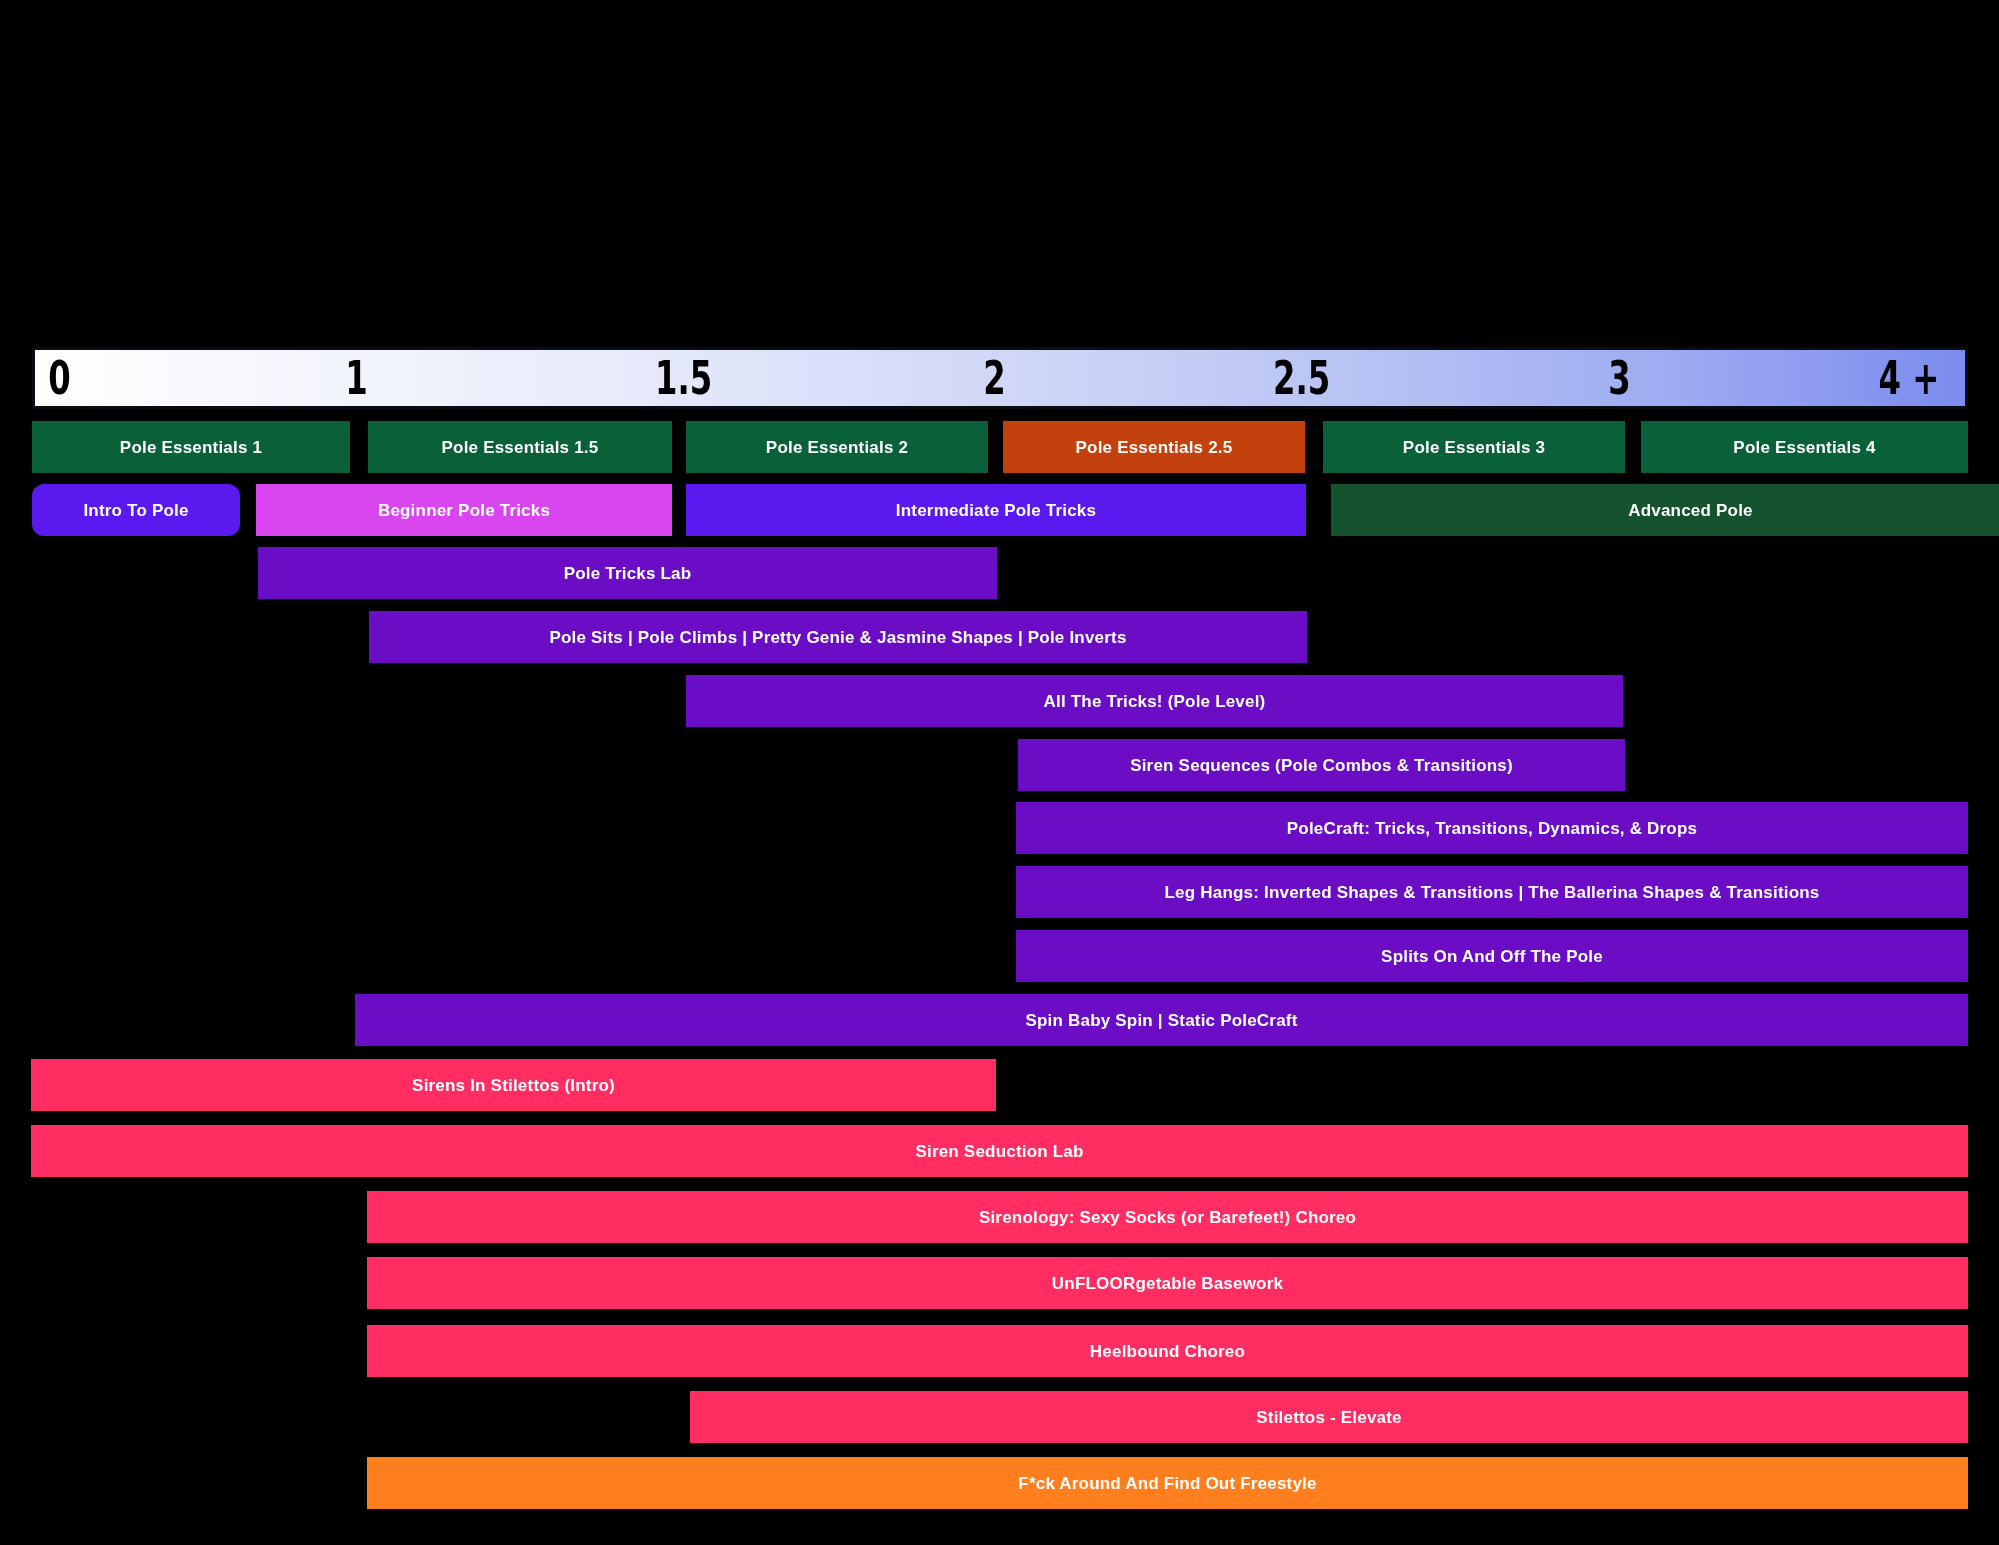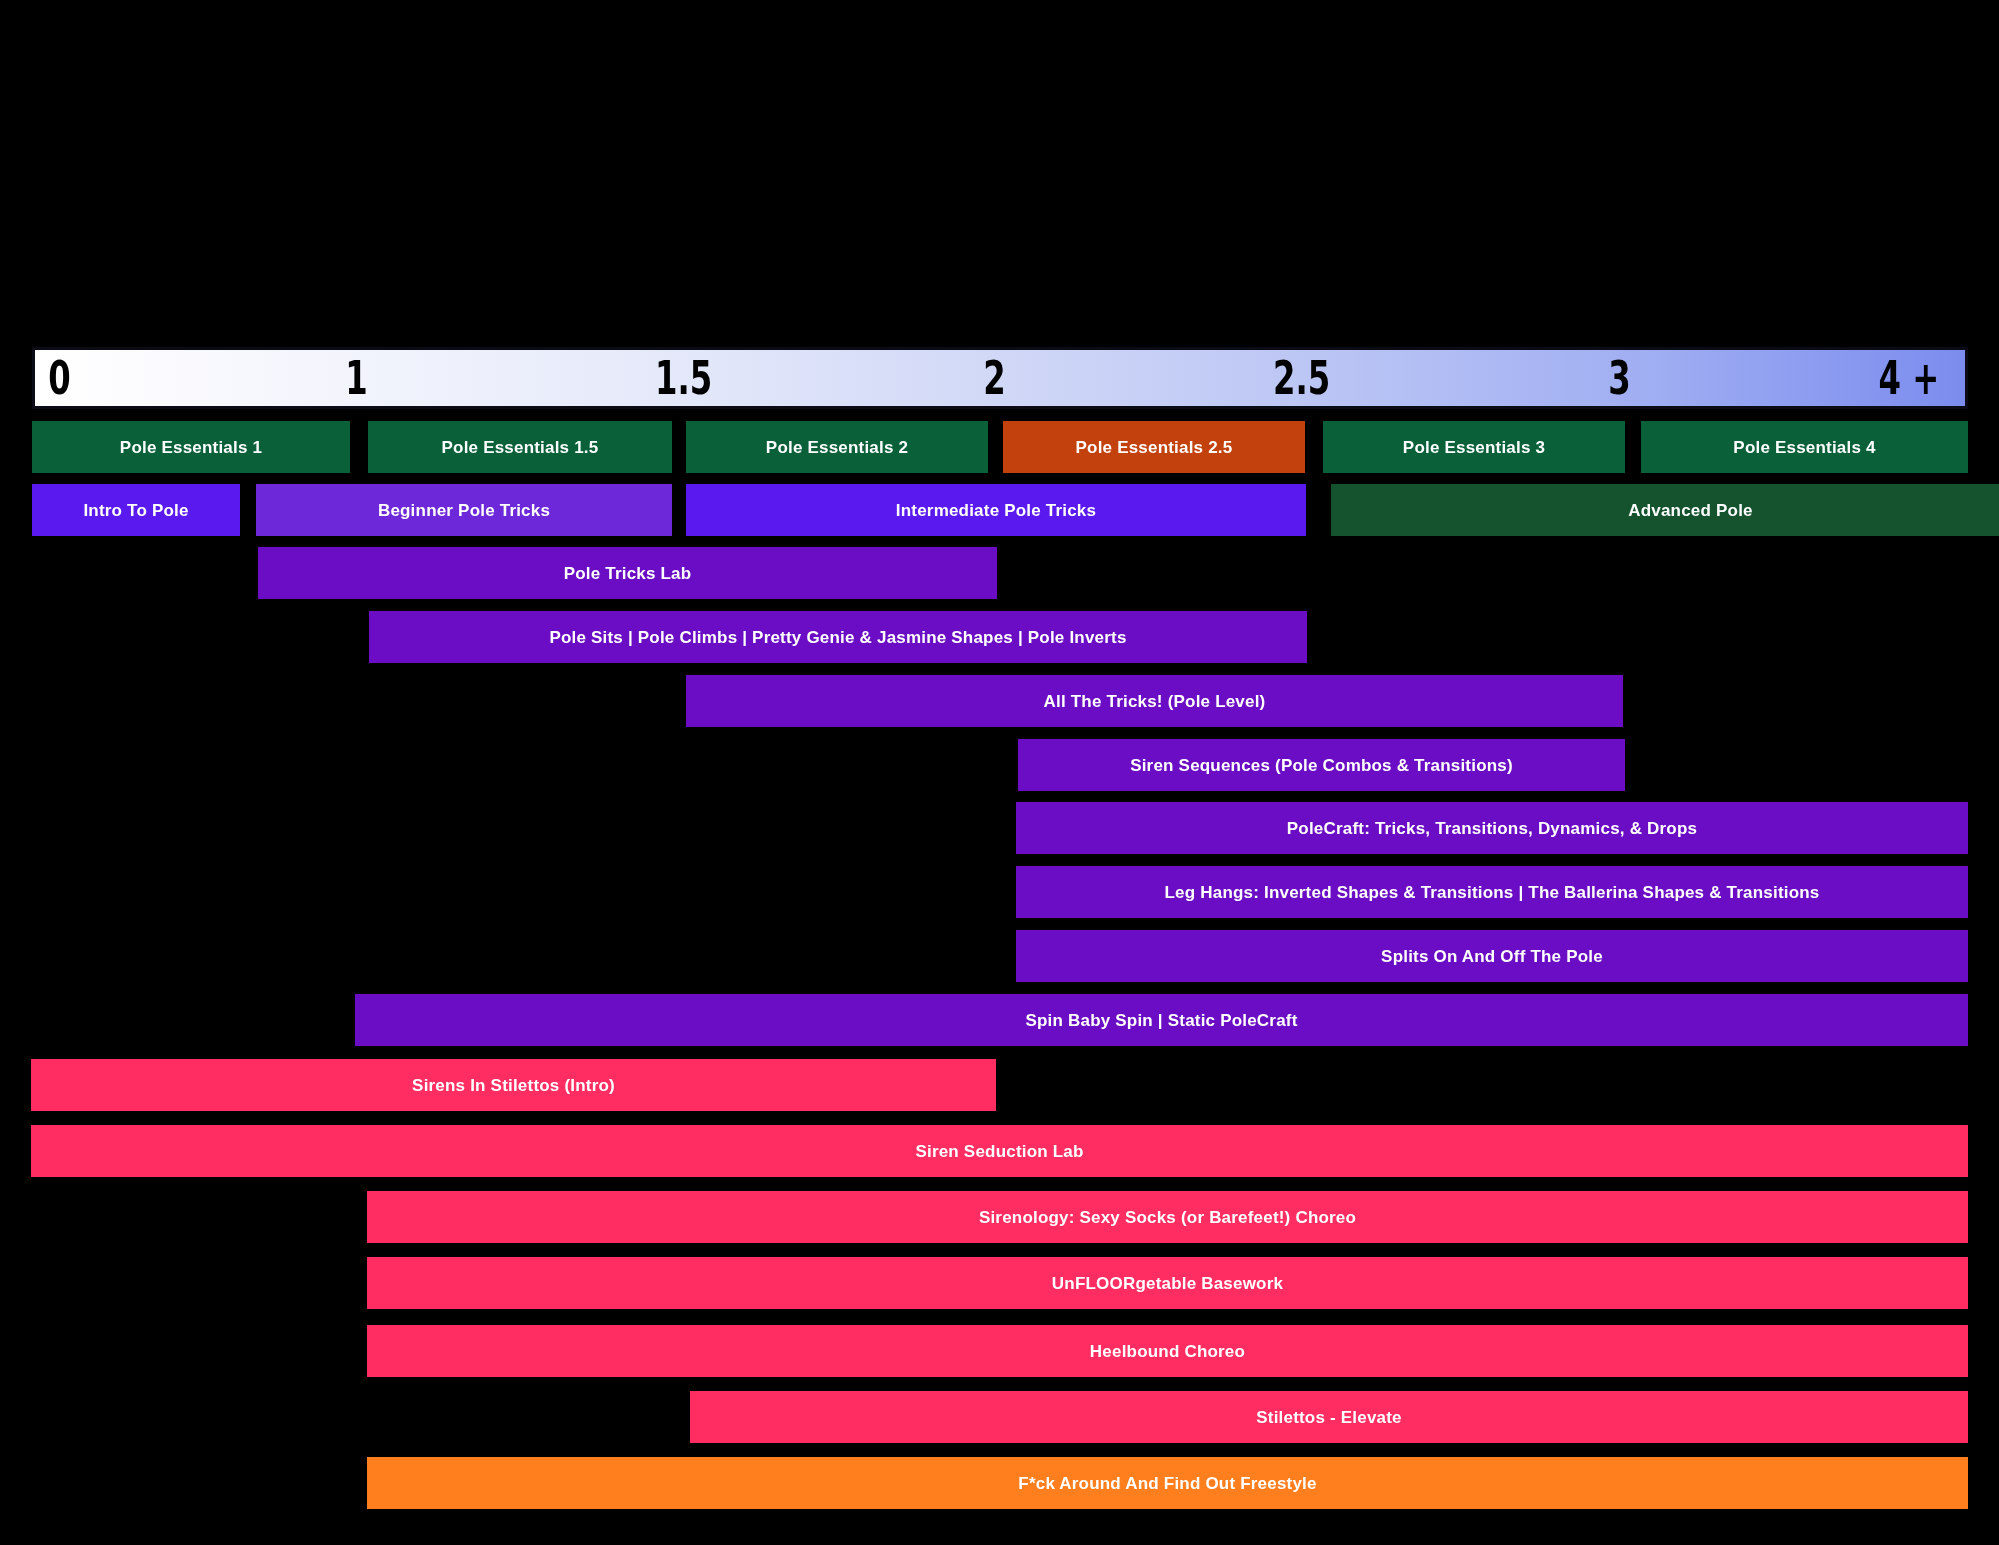--- a/index.html
+++ b/index.html
@@ -110,24 +110,24 @@
       </div>
       <div class="bar" style="left: 1003px; top: 421px; width: 302px; background: #c2410c;">
         <span>Pole Essentials 2.5</span>
       </div>
       <div class="bar" style="left: 1323px; top: 421px; width: 302px; background: rgb(10, 97, 57);">
         <span>Pole Essentials 3</span>
       </div>
       <div class="bar" style="left: 1641px; top: 421px; width: 327px; background: rgb(10, 97, 57);">
         <span>Pole Essentials 4</span>
       </div>
-      <div class="bar" style="left: 32px; top: 484px; width: 208px; background: rgb(90, 25, 238);">
+      <div class="bar" style="left: 32px; top: 484px; width: 208px; background: rgb(90, 25, 238); border-radius: 12px;">
         <span>Intro To Pole</span>
       </div>
-      <div class="bar" style="left: 256px; top: 484px; width: 416px; background: #6d28d9;">
+      <div class="bar" style="left: 256px; top: 484px; width: 416px; background: #d946ef;">
         <span>Beginner Pole Tricks</span>
       </div>
       <div class="bar" style="left: 686px; top: 484px; width: 620px; background: rgb(90, 25, 238);">
         <span>Intermediate Pole Tricks</span>
       </div>
       <div class="bar" style="left: 1331px; top: 484px; width: 719px; background: #14532d;">
         <span>Advanced Pole</span>
       </div>
       <div class="bar" style="left: 258px; top: 547px; width: 739px; background: rgb(106, 13, 196);">
         <span>Pole Tricks Lab</span>

